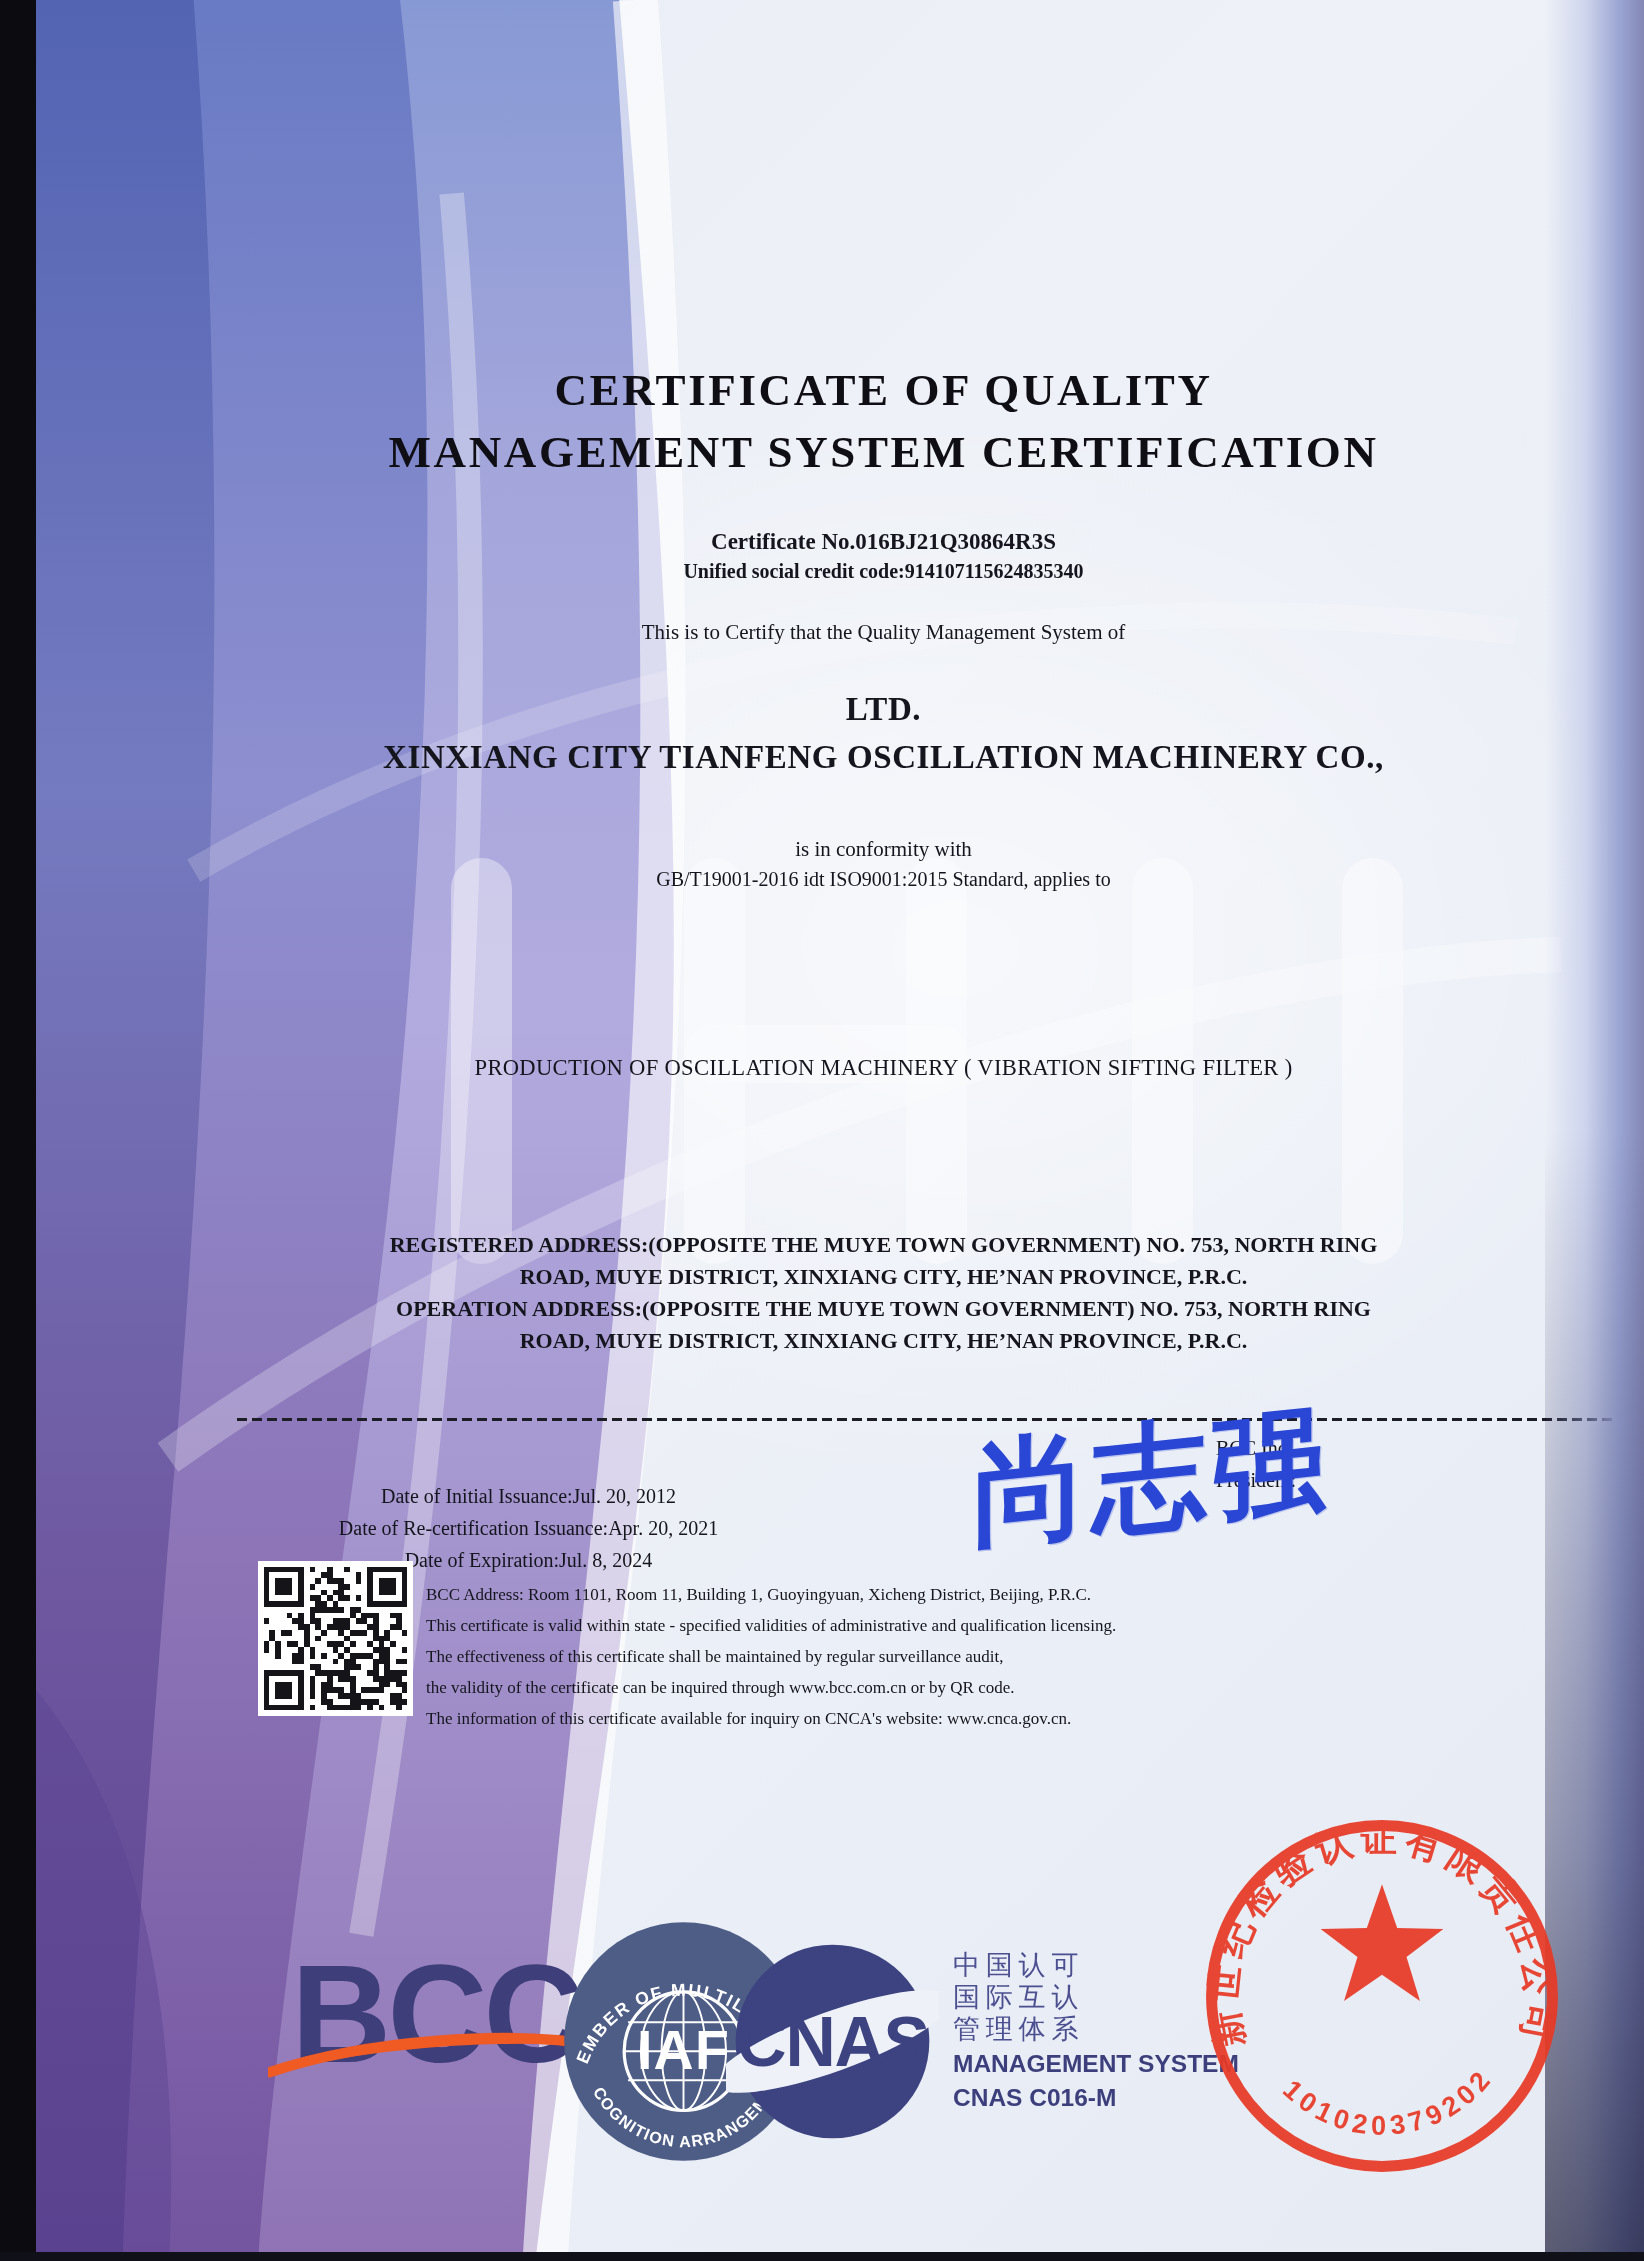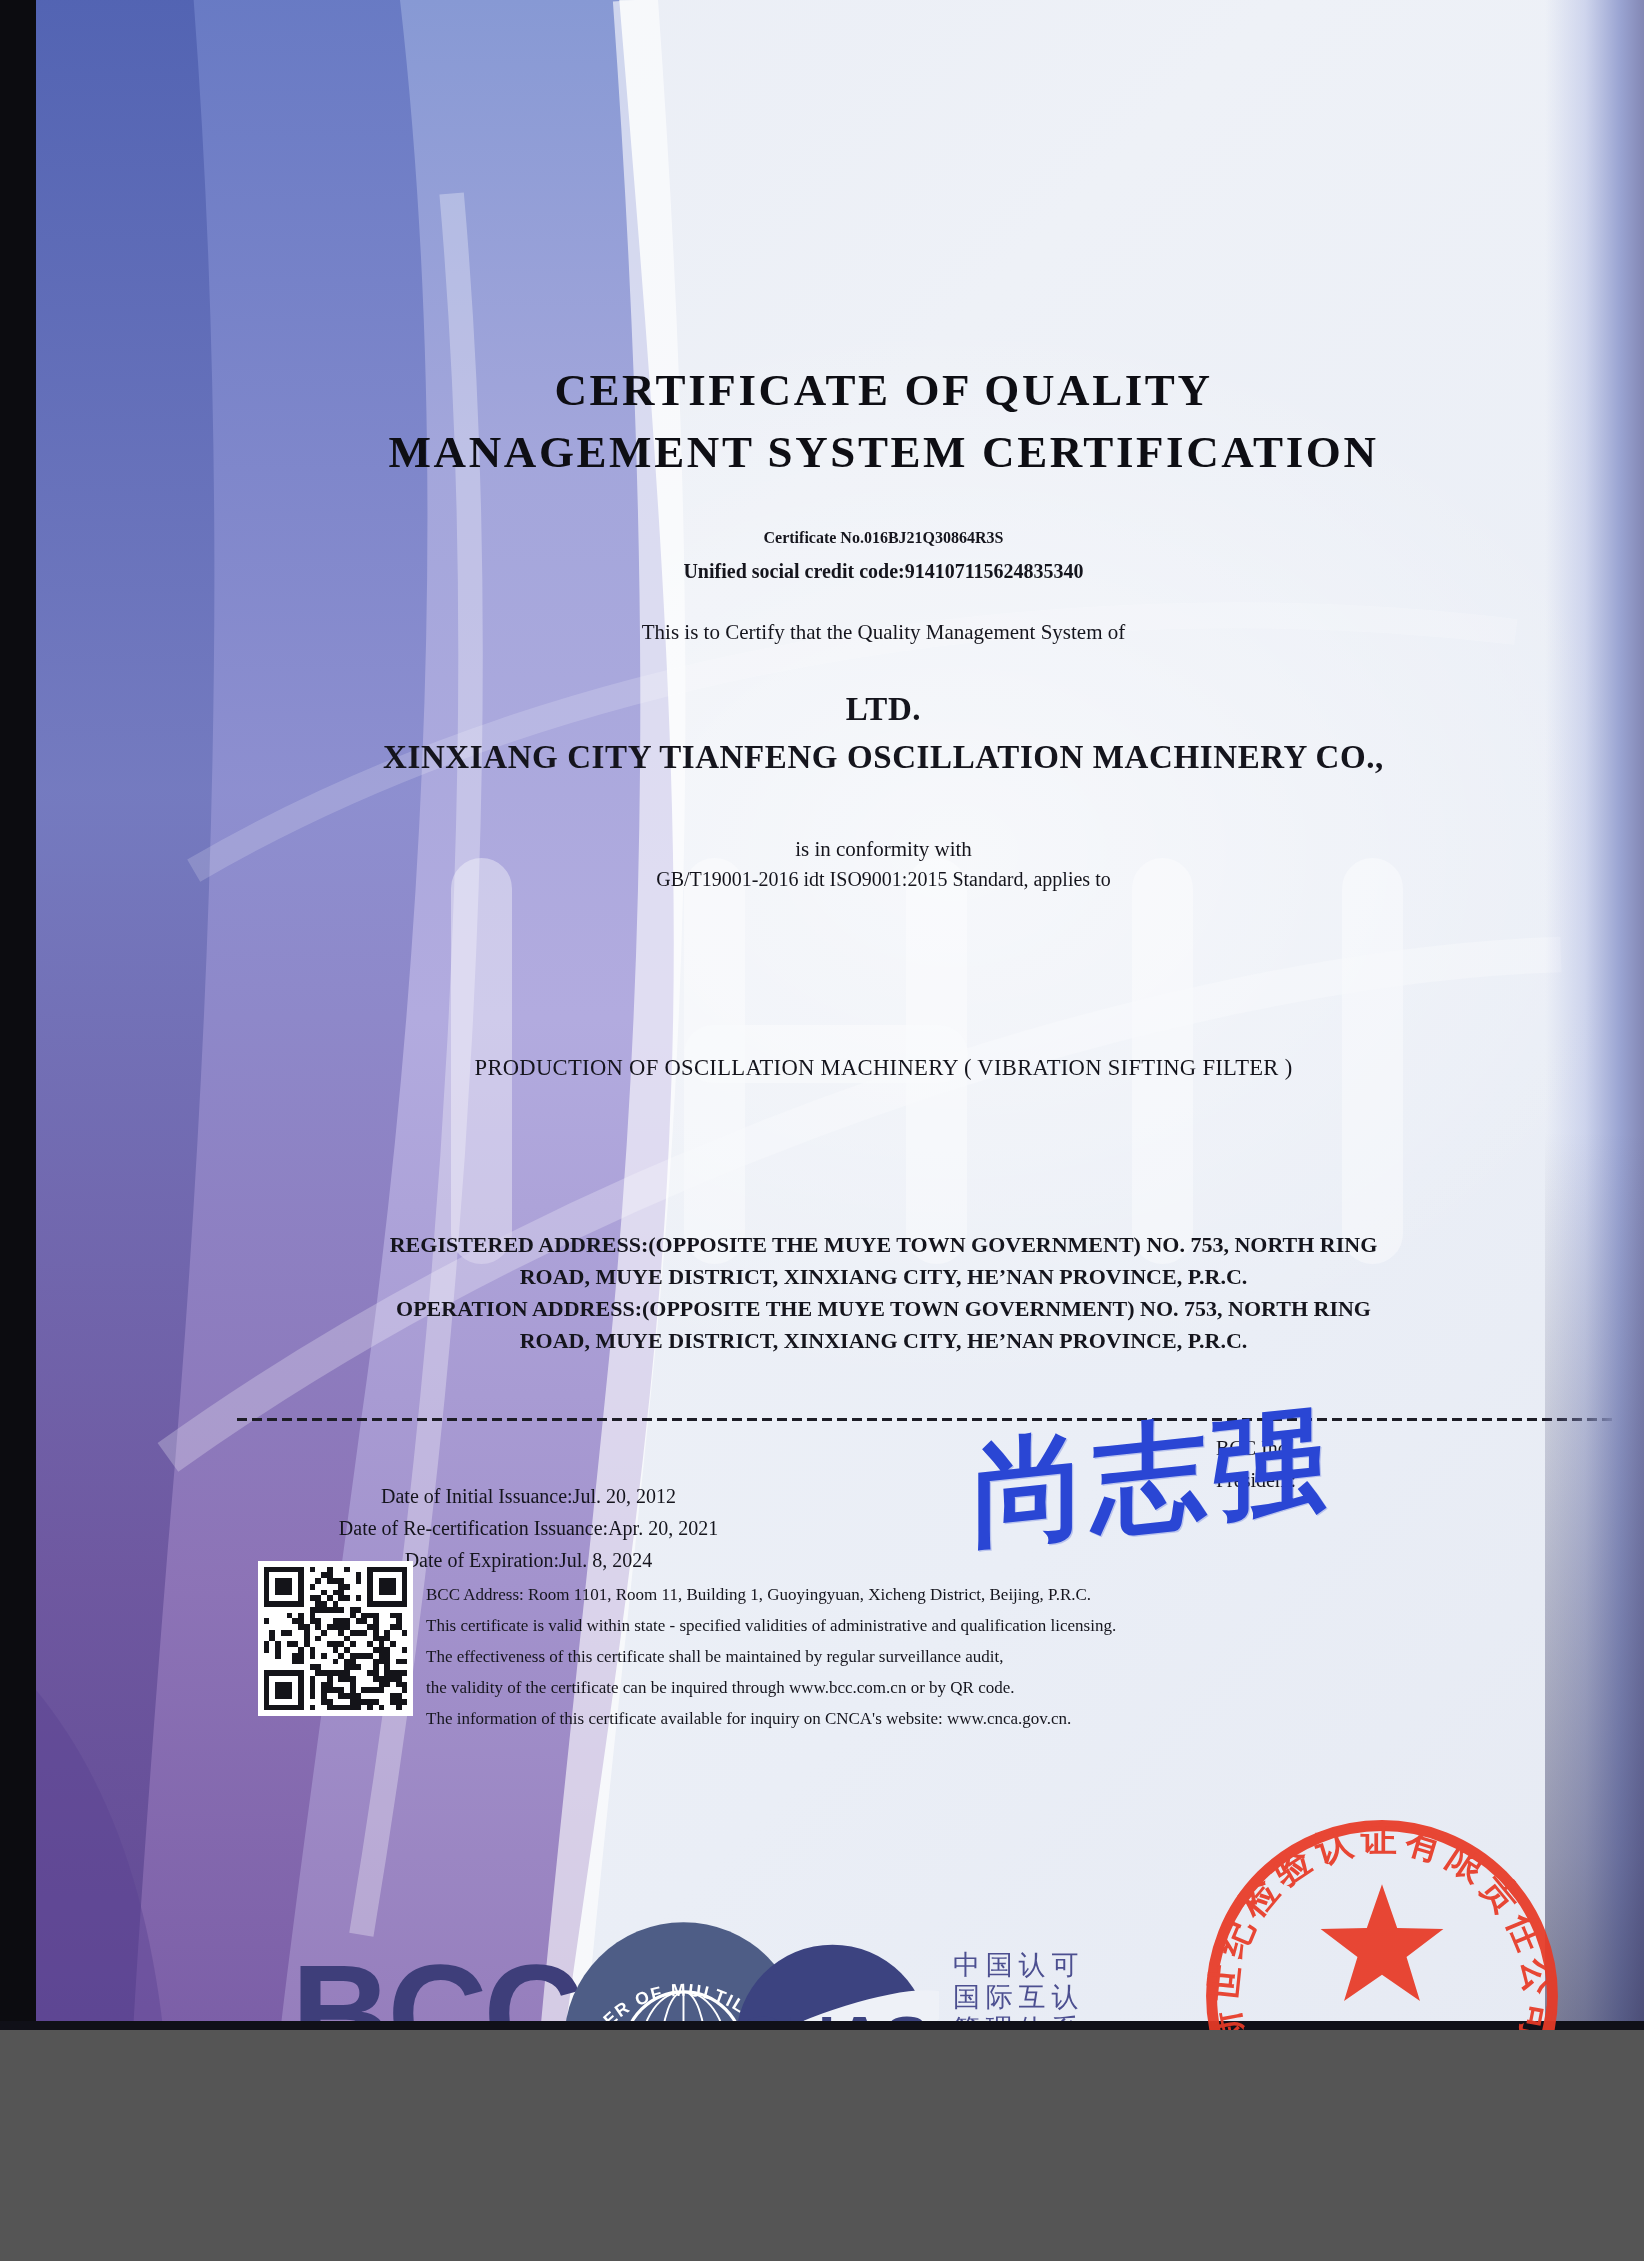--- a/index.html
+++ b/index.html
@@ -1,34 +1,34 @@
 <!DOCTYPE html>
 <html style="font-size:10.3px"><head>
 <meta charset="utf-8">
 <style>
   html,body{margin:0;padding:0;background:#555;}
-  .page{position:relative;width:1645px;height:2030px;overflow:hidden;
+  .page{position:relative;width:1645px;height:2261px;overflow:hidden;
         background:
           radial-gradient(ellipse 1032px 774px at 58% 42%, rgba(255,255,255,.55), rgba(255,255,255,0) 70%),
           linear-gradient(135deg,#e8ecf5 0%,#eef1f7 35%,#eaeef6 70%,#e6eaf3 100%);
         font-family:"Liberation Serif",serif;color:#15151d;}
   .abs{position:absolute;}
   .edge-left{left:0;top:0;width:36px;height:2261px;background:#0c0c10;z-index:6;}
   .edge-bottom{left:0;bottom:0;width:1645px;height:9px;background:#101018;z-index:7;}
   .right-strip{top:0;right:0;width:100px;height:2261px;z-index:5;
      background:
        linear-gradient(to bottom, rgba(20,25,70,0) 50%, rgba(28,28,75,.40) 82%, rgba(15,15,45,.65) 100%),
        linear-gradient(to right, rgba(165,175,220,0) 0%, rgba(170,180,225,.45) 40%, #9aa4d2 75%, #8286b3 100%);}
   .deco{left:0;top:0;z-index:1;}
   .watermark{z-index:2;opacity:.5;}
   .wm-bar{position:absolute;background:#fff;border-radius:31px;opacity:.75;}
   .content{z-index:4;}
   .center-col{left:219px;width:1329px;text-align:center;}
   .title{top:359px;font-size:45px;font-weight:700;letter-spacing:2.6px;line-height:62px;color:#0e0e14;}
-  .certno{top:529px;font-size:16px;font-weight:700;}
+  .certno{top:529px;font-size:23px;font-weight:700;}
   .creditcode{top:560px;font-size:20px;font-weight:700;}
   .certify{top:620px;font-size:21px;}
   .company{top:685px;font-size:33px;font-weight:700;line-height:48px;letter-spacing:0.6px;}
   .conformity{top:837px;font-size:21px;}
   .standard{top:868px;font-size:20px;}
   .scope{top:1055px;font-size:22.6px;letter-spacing:0.3px;}
   .address{top:1229px;font-size:22px;font-weight:700;line-height:32px;}
   .dashline{top:1418px;left:237px;width:1376px;height:3.2px;z-index:4;
      background:repeating-linear-gradient(90deg,#1d1d26 0 9.7px,rgba(0,0,0,0) 9.7px 15px);}
   .dates{top:1432px;left:219px;width:619px;text-align:center;font-size:20px;line-height:32px;margin-top:48px;}

